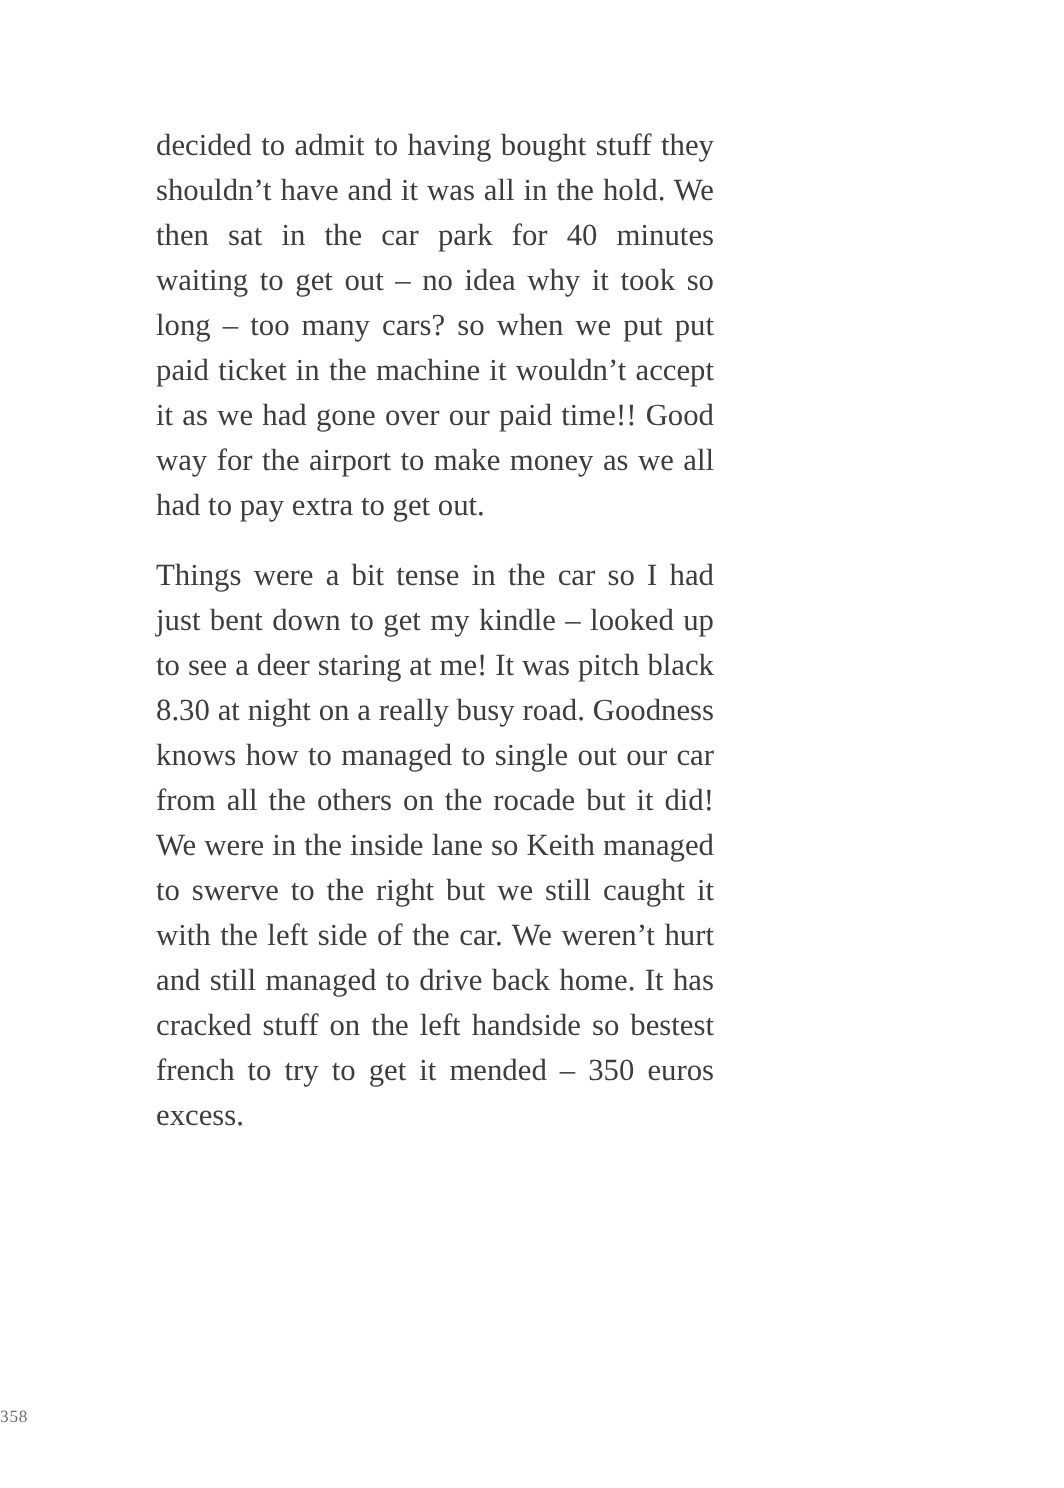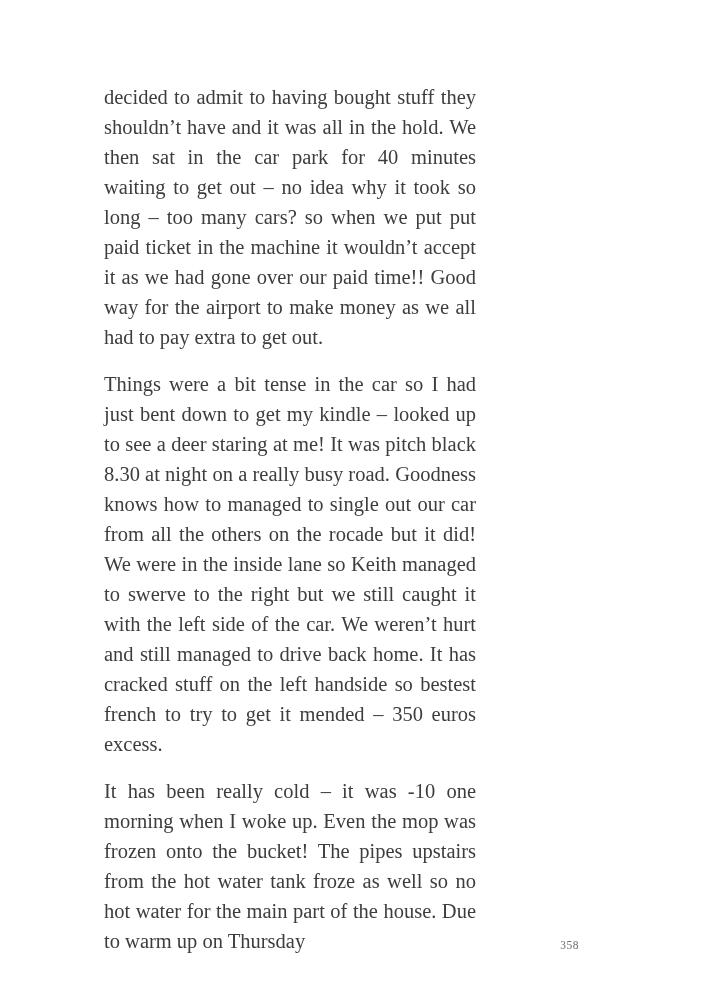--- a/index.html
+++ b/index.html
@@ -27,29 +27,28 @@
     line-height: 30px;
     color: #3d3d3d;
     text-align: justify;
     text-justify: inter-word;
   }
   .page-number {
     position: absolute;
     left: 0;
     right: 0;
     top: 939px;
-    text-align: right;
+    text-align: left;
     font-size: 11.5px;
     color: #6e6e6e;
     letter-spacing: 0.5px;
   }
 </style>
 </head>
 <body>
 
 <div class="page">
   <div class="content">
     <p>decided to admit to having bought stuff they shouldn’t have and it was all in the hold. We then sat in the car park for 40 minutes waiting to get out – no idea why it took so long – too many cars? so when we put put paid ticket in the machine it wouldn’t accept it as we had gone over our paid time!! Good way for the airport to make money as we all had to pay extra to get out.</p>
     <p>Things were a bit tense in the car so I had just bent down to get my kindle – looked up to see a deer staring at me! It was pitch black 8.30 at night on a really busy road. Goodness knows how to managed to single out our car from all the others on the rocade but it did! We were in the inside lane so Keith managed to swerve to the right but we still caught it with the left side of the car. We weren’t hurt and still managed to drive back home. It has cracked stuff on the left handside so bestest french to try to get it mended – 350 euros excess.</p>
-    <p>It has been really cold – it was -10 one morning when I woke up. Even the mop was frozen onto the bucket! The pipes upstairs from the hot water tank froze as well so no hot water for the main part of the house. Due to warm up on Thursday</p>
   </div>
   <div class="page-number">358</div>
 </div>
 
 </body></html>

